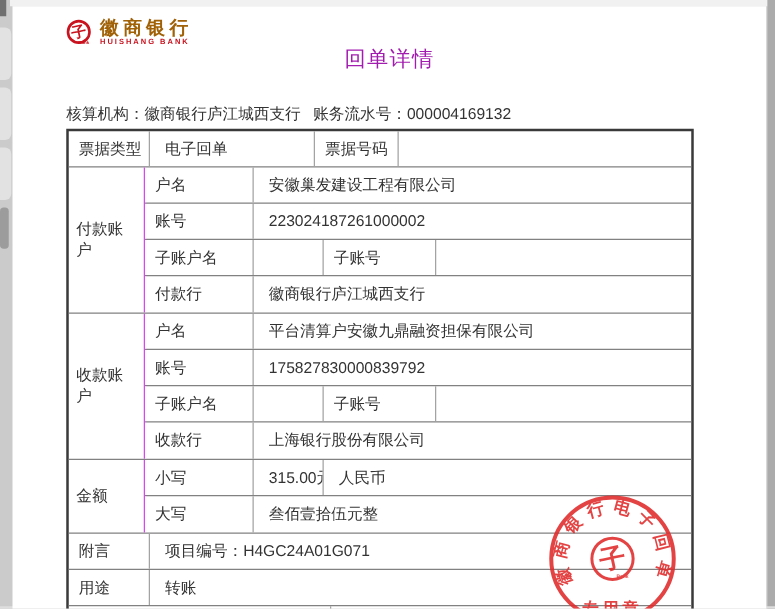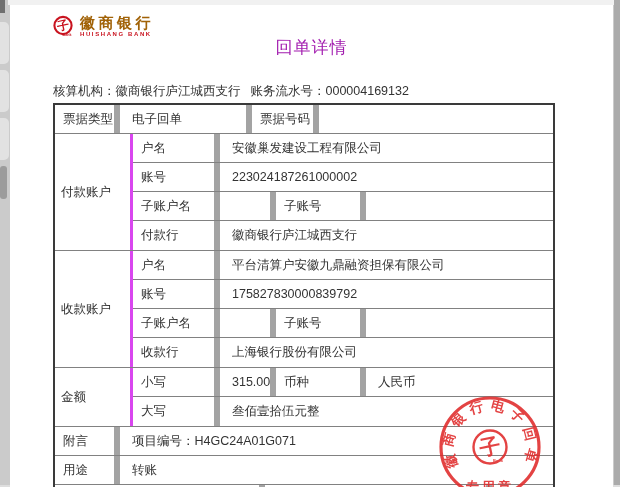--- a/index.html
+++ b/index.html
@@ -31,25 +31,25 @@
   .title { position: absolute; left: 0; right: 0; top: 31px; text-align: center; font-size: 17px; letter-spacing: 1px; color: #a21caf; }
   .meta { position: absolute; left: 43px; top: 78px; font-size: 12.5px; display: flex; gap: 10px; white-space: nowrap; }
 
   
   .rtable {
     position: absolute; left: 43px; top: 98px; width: 502px;
     border: 2px solid #3a3a3a; font-size: 12.5px; background: transparent;
   }
   .row { display: flex; height: 29px; border-bottom: 1px solid #818181; }
   .grp { display: flex; border-bottom: 1px solid #818181; }
-  .gLabel { width: 78px; flex: none; display: flex; align-items: center; padding: 0 6px; border-right: 3px solid #d946ef; }
+  .gLabel { width: 61px; flex: none; display: flex; align-items: center; padding: 0 6px; border-right: 1px solid #d946ef; }
   .gRows { flex: 1; min-width: 0; }
   .gRows .row { border-bottom: 1px solid #818181; }
   .gRows .row:last-child { border-bottom: none; }
-  .cell { display: flex; align-items: center; padding: 0 8px; border-right: 6px solid #a3a3a3; overflow: hidden; white-space: nowrap; flex: none; }
+  .cell { display: flex; align-items: center; padding: 0 8px; border-right: 1px solid #a3a3a3; overflow: hidden; white-space: nowrap; flex: none; }
   .cell.val { padding-left: 12px; }
   .cell.fill { flex: 1; border-right: none; min-width: 0; }
   .w65 { width: 65px; } .w132 { width: 132px; } .w67 { width: 67px; }
   .w87 { width: 87px; } .w56 { width: 56px; } .w90 { width: 90px; }
   .w210 { width: 210px; } .w227 { width: 227px; }
   .row.partial { height: 10px; border-bottom: none; }
 
   
   .stamp { position: absolute; left: 420px; top: 382px; width: 120px; height: 120px; opacity: 0.88; }
 </style>
@@ -142,21 +142,20 @@
         </div>
       </div>
     </div>
 
     <div class="grp">
       <div class="gLabel">金额</div>
       <div class="gRows">
         <div class="row">
           <div class="cell w87">小写</div>
           <div class="cell val w56">315.00元</div>
-          <div class="cell w90">币种</div>
           <div class="cell val fill">人民币</div>
         </div>
         <div class="row">
           <div class="cell w87">大写</div>
           <div class="cell val fill">叁佰壹拾伍元整</div>
         </div>
       </div>
     </div>
 
     <div class="row">

